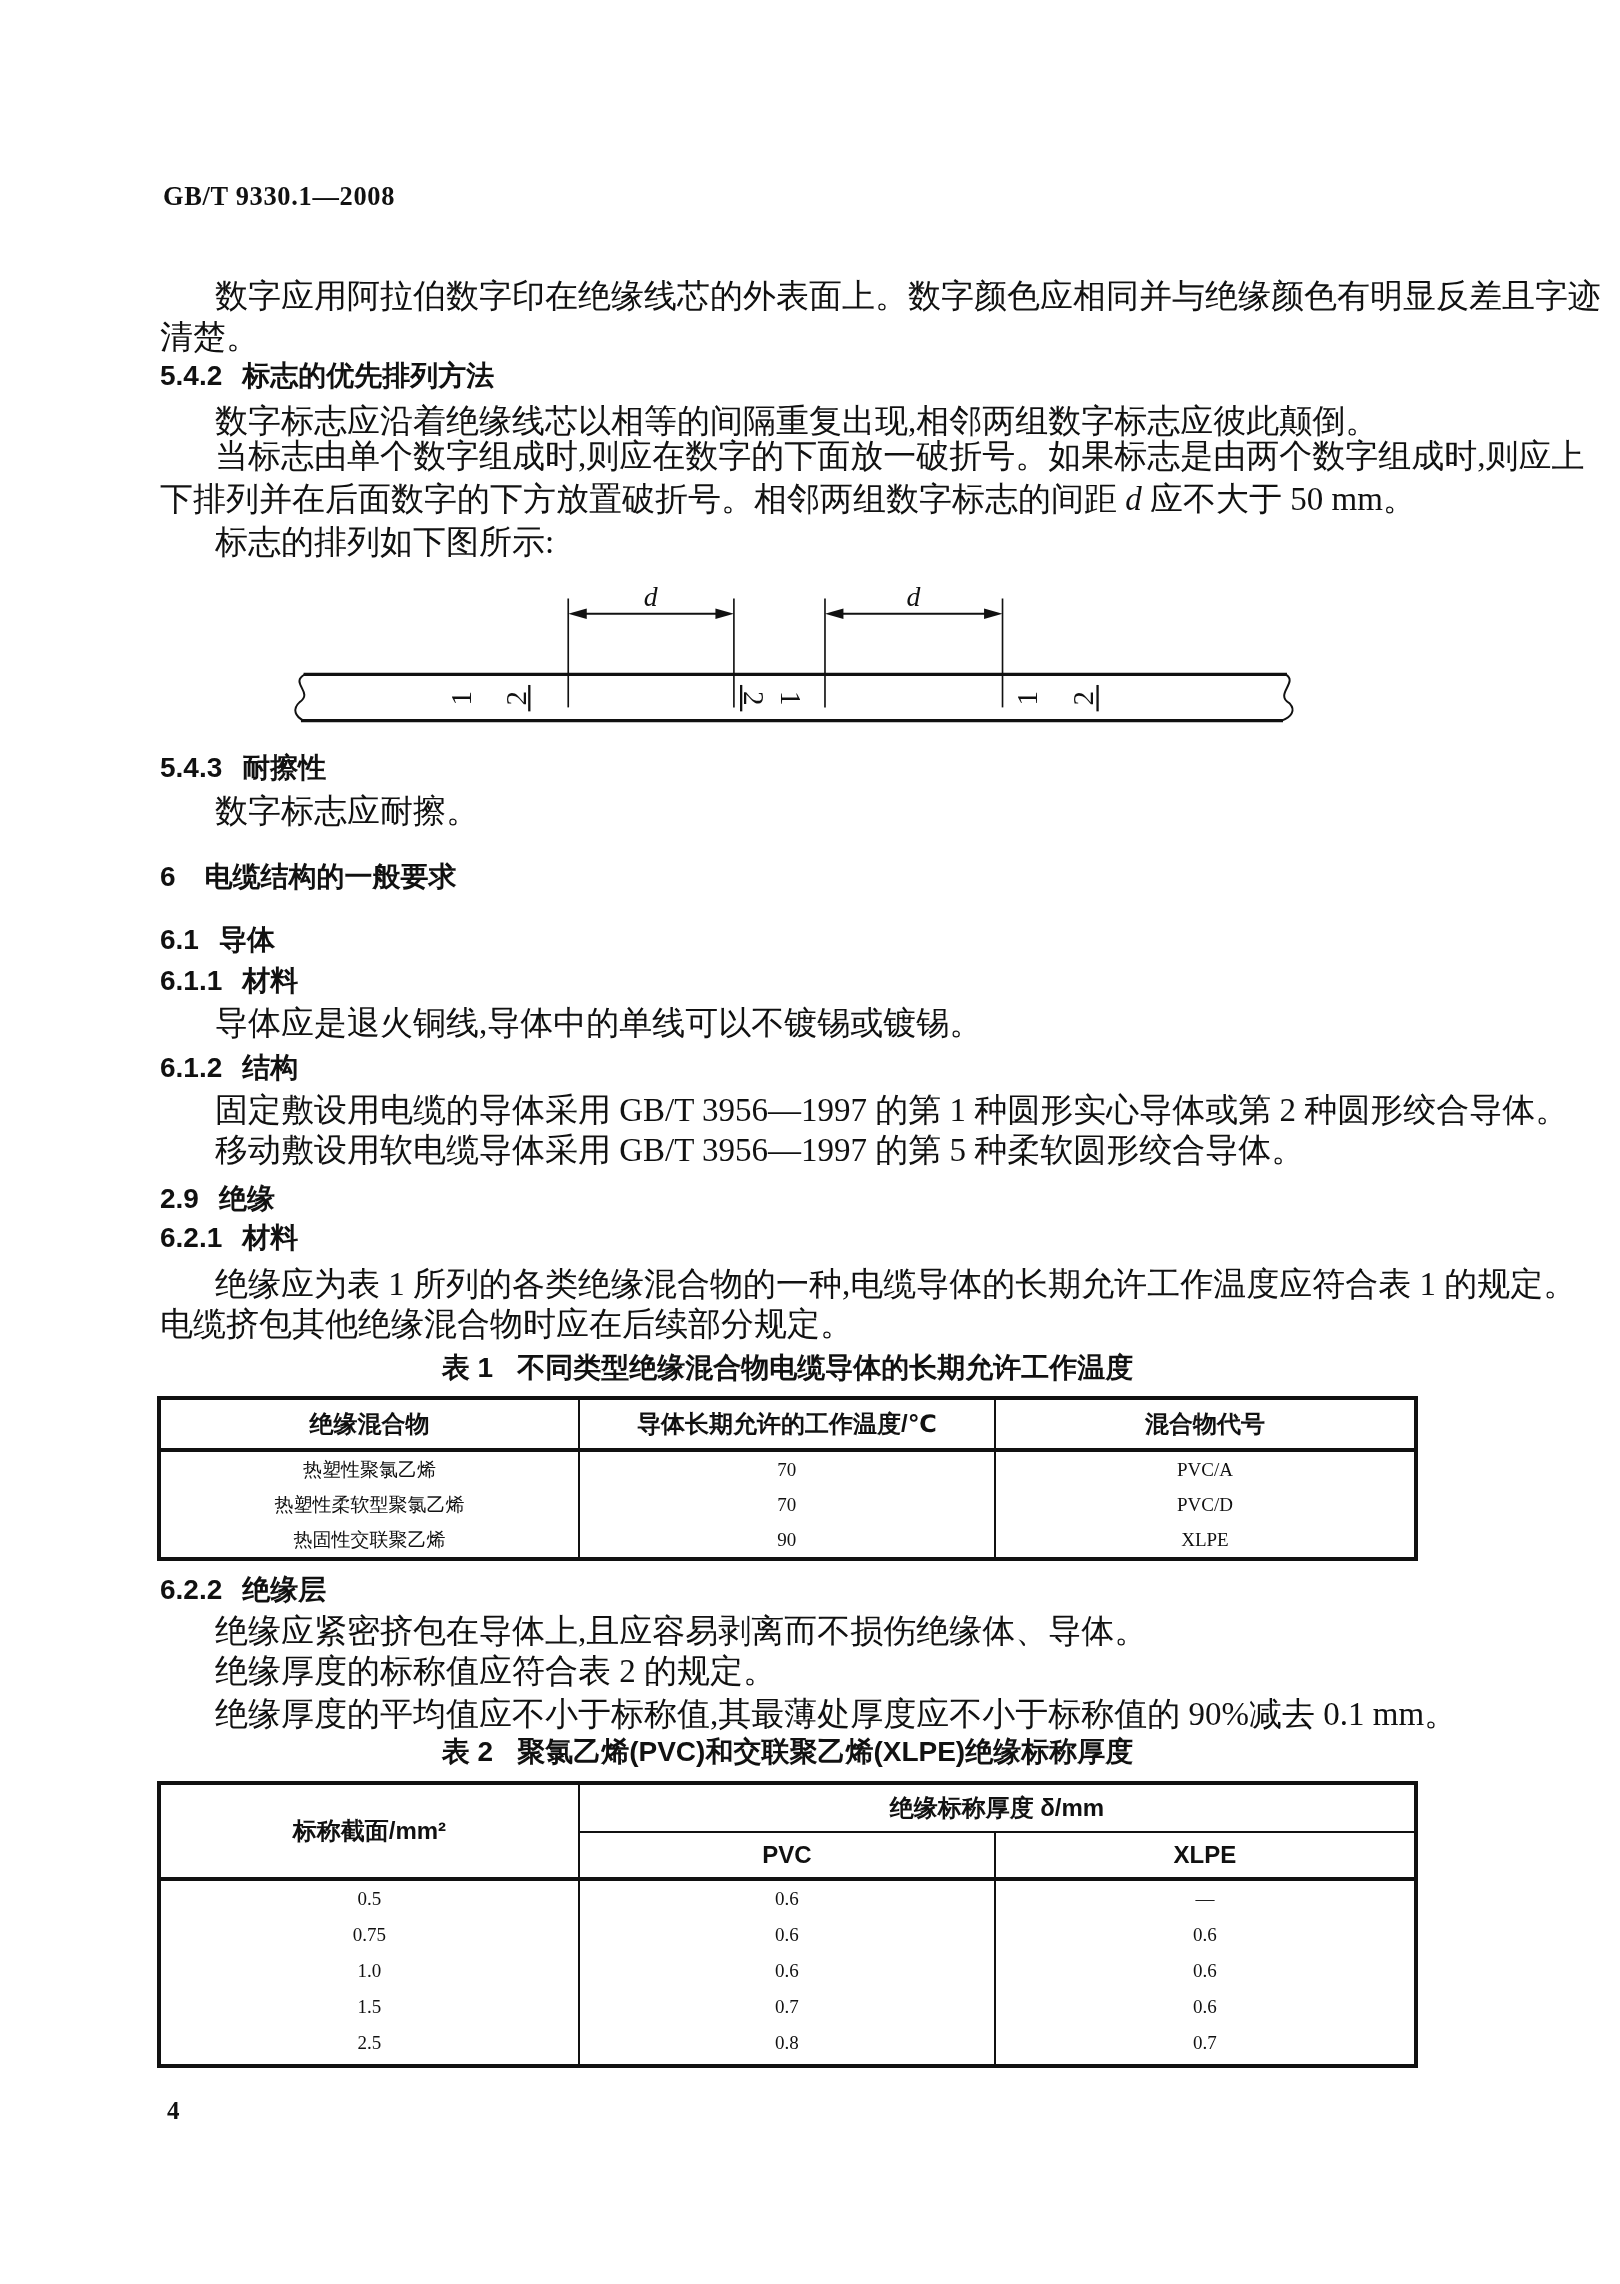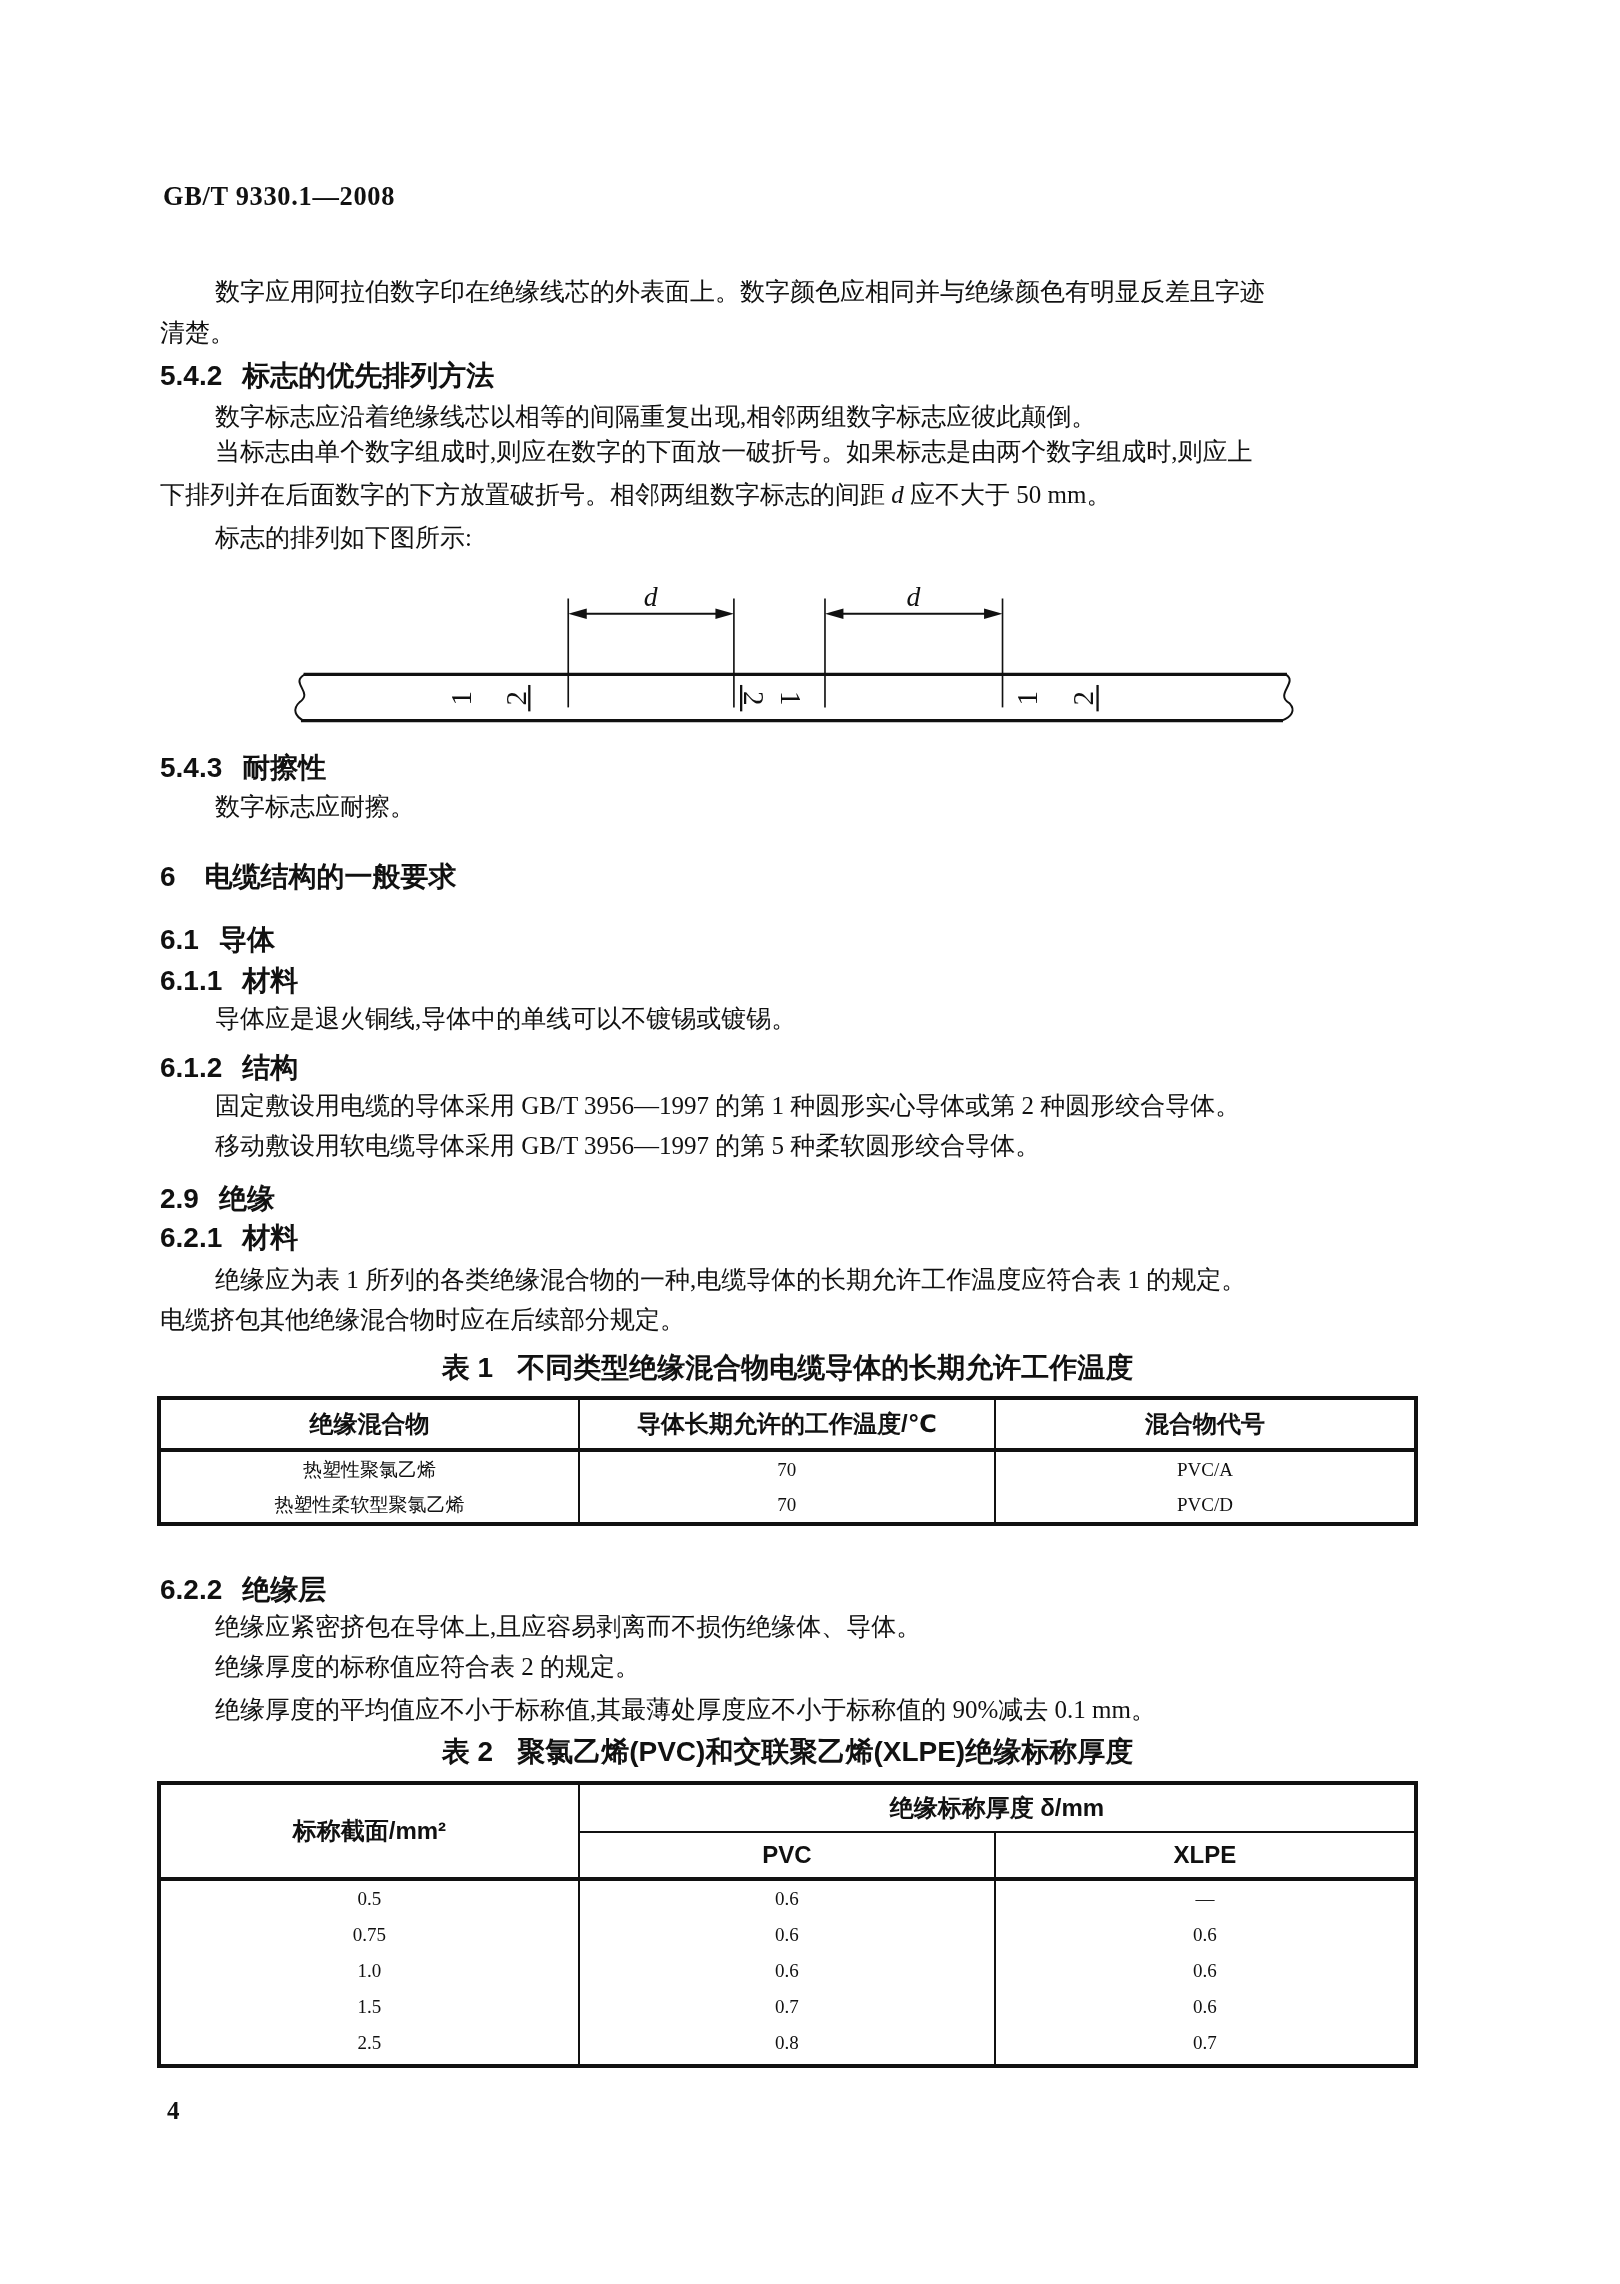--- a/index.html
+++ b/index.html
@@ -4,21 +4,21 @@
 <style>
   html,body{margin:0;padding:0;background:#ffffff;}
   .page{
     position:relative;
     width:1620px;height:2284px;
     background:#ffffff;
     overflow:hidden;
     color:#111;
   }
   .ln{position:absolute;white-space:nowrap;line-height:1.25;}
-  .serif{font-family:"Liberation Serif","DejaVu Serif",serif;font-size:25px;}
+  .serif{font-family:"Liberation Serif","DejaVu Serif",serif;font-size:33px;}
   .sans-b{font-family:"Liberation Sans","DejaVu Sans",sans-serif;font-weight:700;font-size:28px;}
   .docnum{font-family:"Liberation Serif","DejaVu Serif",serif;font-weight:700;font-size:26.4px;letter-spacing:0.7px;}
   .it{font-style:italic;font-family:"Liberation Serif","DejaVu Serif",serif;}
   .gap-s{margin-left:20px;}
   .gap-w{margin-left:29px;}
   .tbl-title{position:absolute;left:157px;width:1261px;text-align:center;
     font-family:"Liberation Sans","DejaVu Sans",sans-serif;font-weight:700;font-size:28px;}
   .tbl-title .t-gap{margin-left:24px;}
 
   table.std{position:absolute;border-collapse:collapse;table-layout:fixed;background:#fff;}
@@ -155,20 +155,25 @@
       <tr>
         <td class="td-serif">热塑性聚氯乙烯</td>
         <td class="td-serif">70</td>
         <td class="td-serif">PVC/A</td>
       </tr>
       <tr>
         <td class="td-serif">热塑性柔软型聚氯乙烯</td>
         <td class="td-serif">70</td>
         <td class="td-serif">PVC/D</td>
       </tr>
+      <tr>
+        <td class="td-serif">热固性交联聚乙烯</td>
+        <td class="td-serif">90</td>
+        <td class="td-serif">XLPE</td>
+      </tr>
     </tbody>
   </table>
 
   <div class="ln sans-b" style="left:160px;top:1572px;">
     <span>6.2.2</span><span class="gap-s">绝缘层</span>
   </div>
   <div class="ln serif" style="left:215px;top:1611px;">绝缘应紧密挤包在导体上,且应容易剥离而不损伤绝缘体、导体。</div>
   <div class="ln serif" style="left:215px;top:1651px;">绝缘厚度的标称值应符合表 2 的规定。</div>
   <div class="ln serif" style="left:215px;top:1694px;">绝缘厚度的平均值应不小于标称值,其最薄处厚度应不小于标称值的 90%减去 0.1 mm。</div>
 

